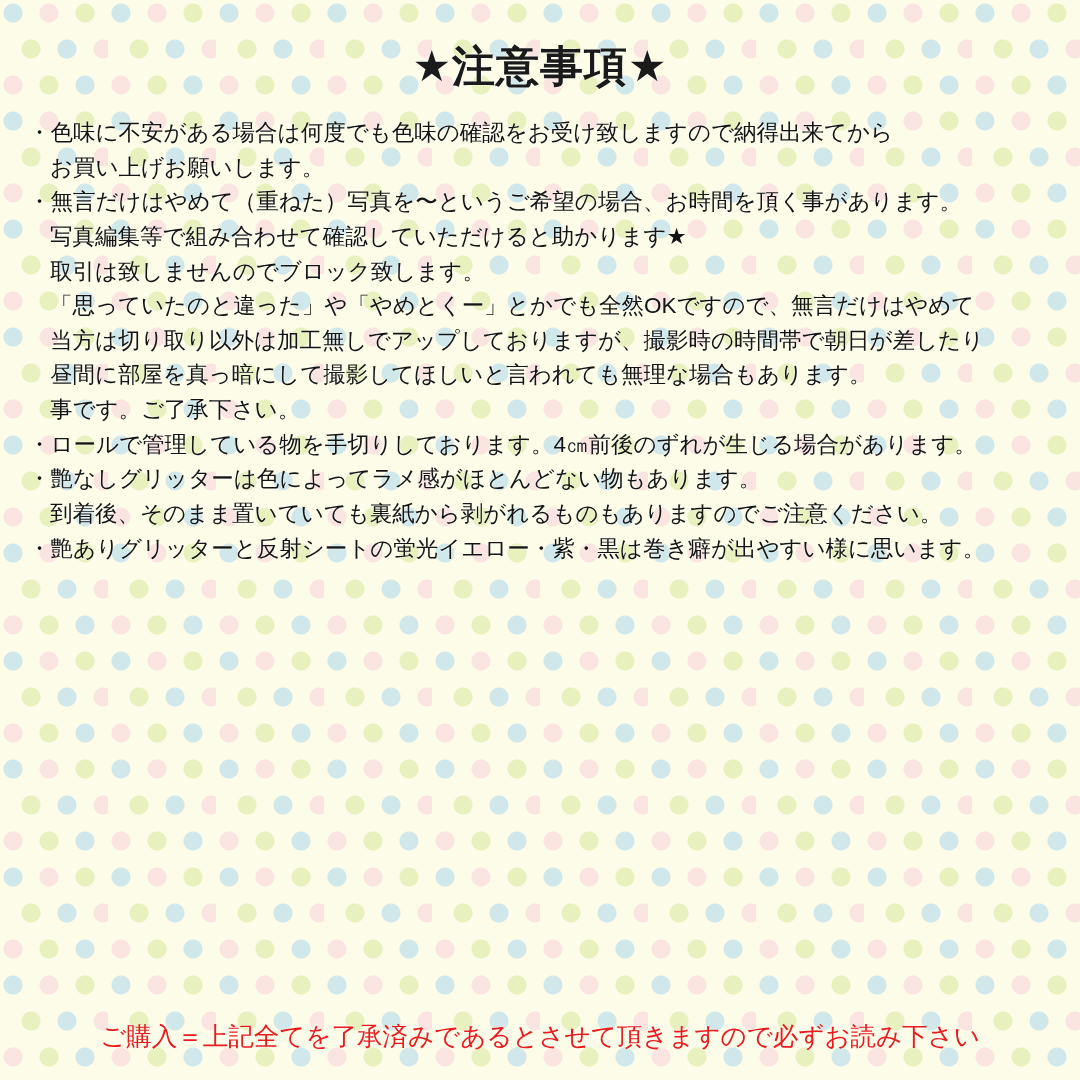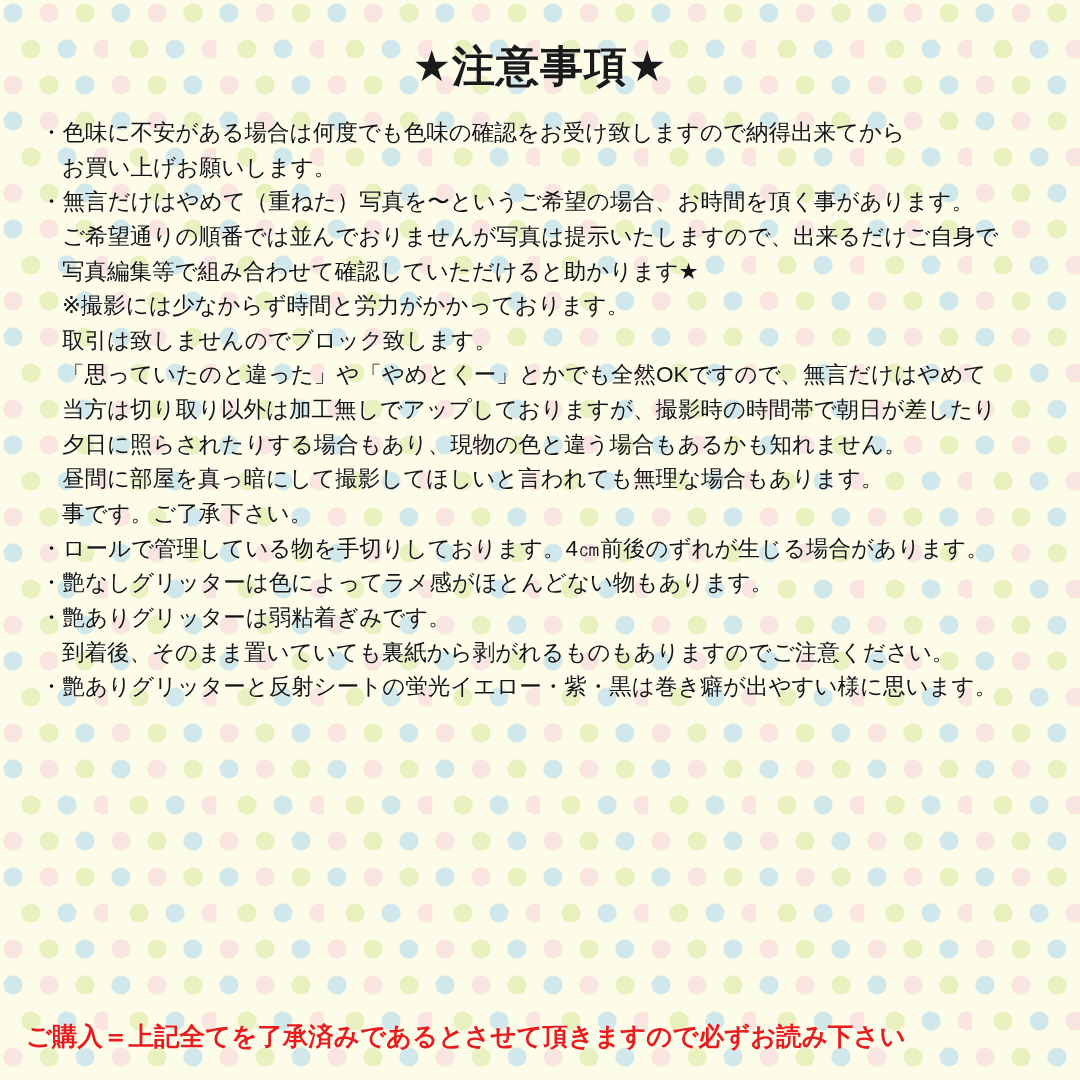--- a/index.html
+++ b/index.html
@@ -56,21 +56,20 @@
     font-weight: bold;
     color: #1a1a1a;
     letter-spacing: 1px;
     margin: 4px 0 20px 0;
     text-shadow: 0 0 2px rgba(255,255,255,0.9);
   }
 
   #body-block {
     flex: 1 1 auto;
     padding: 0 2px;
-    margin-left: 12px;
   }
 
   .line {
     font-size: 22.5px;
     line-height: 1.54;
     color: #141414;
     white-space: nowrap;
     text-shadow: 0 0 2px rgba(255,255,255,0.85);
     font-weight: 500;
   }
@@ -78,52 +77,49 @@
   .line.bullet {
     text-indent: 0;
   }
 
   .line.cont {
     padding-left: 22px;
   }
 
   #footer {
     margin-top: auto;
+    text-align: center;
     color: #e81c1c;
     font-size: 25.5px;
-    font-weight: bold;
+    font-weight: normal;
     white-space: nowrap;
     padding-bottom: 16px;
     text-shadow: 0 0 2px rgba(255,255,255,0.9);
   }
 </style>
 </head>
 <body>
 
 <div id="page">
   <div id="overlay"></div>
   <div id="content">
 
     <div id="title">★注意事項★</div>
 
     <div id="body-block">
       <div class="line bullet">・色味に不安がある場合は何度でも色味の確認をお受け致しますので納得出来てから</div>
       <div class="line cont">お買い上げお願いします。</div>
       <div class="line bullet">・無言だけはやめて（重ねた）写真を〜というご希望の場合、お時間を頂く事があります。</div>
-      <div class="line cont">ご希望通りの順番では並んでおりませんが写真は提示いたしますので、出来るだけご自身で</div>
       <div class="line cont">写真編集等で組み合わせて確認していただけると助かります★</div>
-      <div class="line cont">※撮影には少なからず時間と労力がかかっております。</div>
       <div class="line cont">取引は致しませんのでブロック致します。</div>
       <div class="line cont">「思っていたのと違った」や「やめとくー」とかでも全然OKですので、無言だけはやめて</div>
       <div class="line cont">当方は切り取り以外は加工無しでアップしておりますが、撮影時の時間帯で朝日が差したり</div>
-      <div class="line cont">夕日に照らされたりする場合もあり、現物の色と違う場合もあるかも知れません。</div>
       <div class="line cont">昼間に部屋を真っ暗にして撮影してほしいと言われても無理な場合もあります。</div>
       <div class="line cont">事です。ご了承下さい。</div>
       <div class="line bullet">・ロールで管理している物を手切りしております。4㎝前後のずれが生じる場合があります。</div>
       <div class="line bullet">・艶なしグリッターは色によってラメ感がほとんどない物もあります。</div>
-      <div class="line bullet">・艶ありグリッターは弱粘着ぎみです。</div>
       <div class="line cont">到着後、そのまま置いていても裏紙から剥がれるものもありますのでご注意ください。</div>
       <div class="line bullet">・艶ありグリッターと反射シートの蛍光イエロー・紫・黒は巻き癖が出やすい様に思います。</div>
     </div>
 
     <div id="footer">ご購入＝上記全てを了承済みであるとさせて頂きますので必ずお読み下さい</div>
   </div>
 </div>
 
 </body></html>

